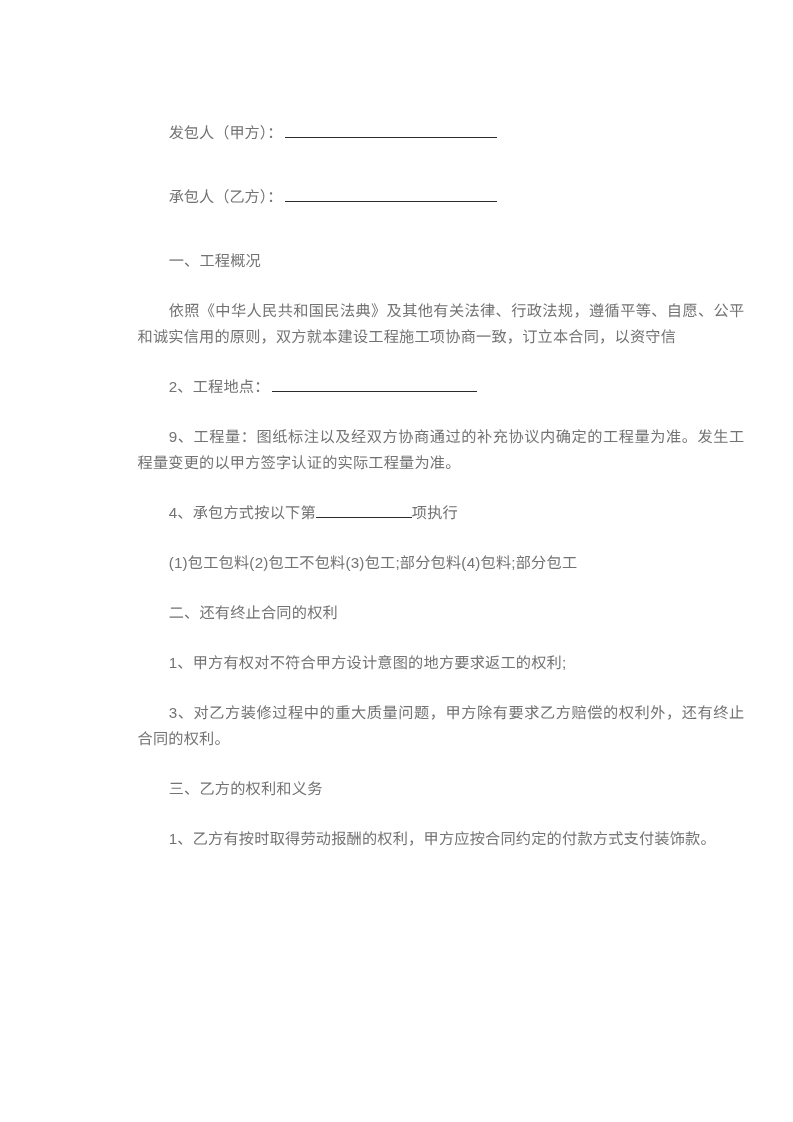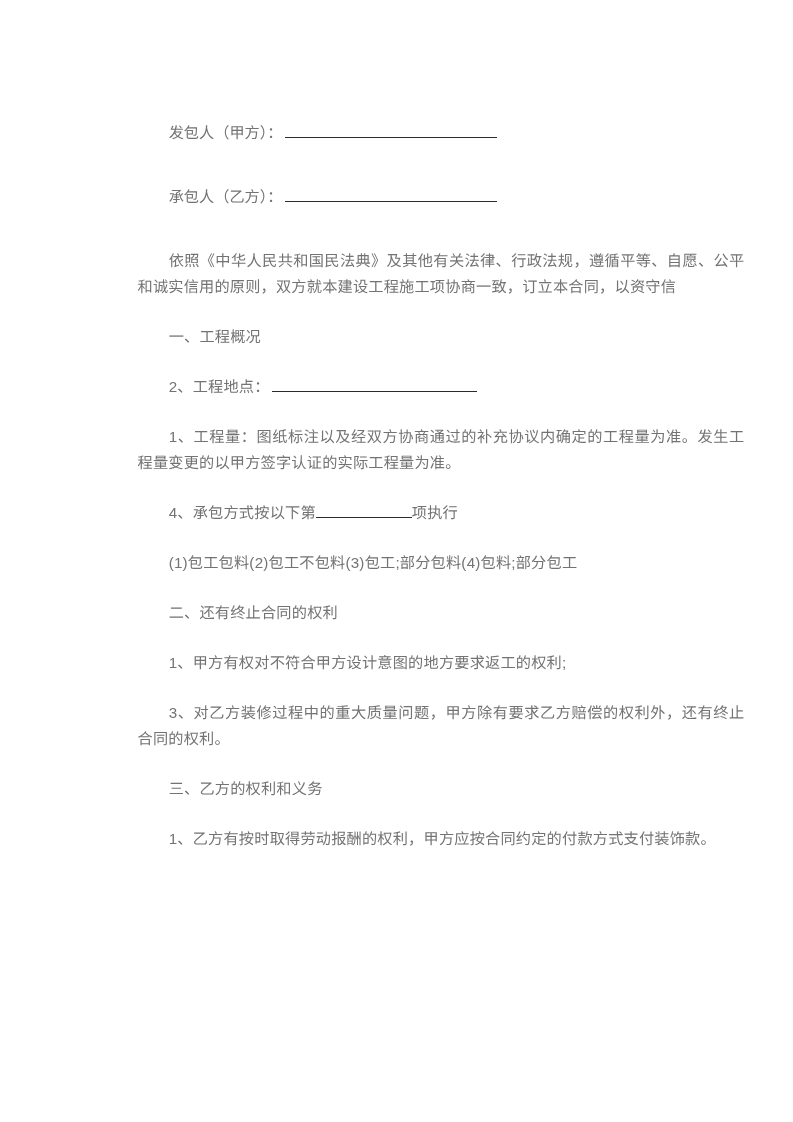--- a/index.html
+++ b/index.html
@@ -61,28 +61,28 @@
 </head>
 <body>
 
 <div class="page">
   <div class="doc-body">
 
     <div class="sig-line"><span>发包人（甲方）：</span><span class="blank w-sig"></span></div>
 
     <div class="sig-line"><span>承包人（乙方）：</span><span class="blank w-sig"></span></div>
 
+    <p class="para indent">一、工程概况</p>
+
     <p class="para indent">依照《中华人民共和国民法典》及其他有关法律、行政法规，遵循平等、自愿、公平和诚实信用的原则，双方就本建设工程施工项协商一致，订立本合同，以资守信</p>
-
-    <p class="para indent">一、工程概况</p>
 
 
     <p class="para indent"><span>2、工程地点：</span><span class="blank w-place"></span></p>
 
-    <p class="para indent">1、工程量：图纸标注以及经双方协商通过的补充协议内确定的工程量为准。发生工程量变更的以甲方签字认证的实际工程量为准。</p>
+    <p class="para indent">9、工程量：图纸标注以及经双方协商通过的补充协议内确定的工程量为准。发生工程量变更的以甲方签字认证的实际工程量为准。</p>
 
     <p class="para indent"><span>4、承包方式按以下第</span><span class="blank w-inline"></span><span>项执行</span></p>
 
     <p class="para indent">(1)包工包料(2)包工不包料(3)包工;部分包料(4)包料;部分包工</p>
 
     <p class="para indent">二、还有终止合同的权利</p>
 
     <p class="para indent">1、甲方有权对不符合甲方设计意图的地方要求返工的权利;</p>
 
     <p class="para indent">3、对乙方装修过程中的重大质量问题，甲方除有要求乙方赔偿的权利外，还有终止合同的权利。</p>

